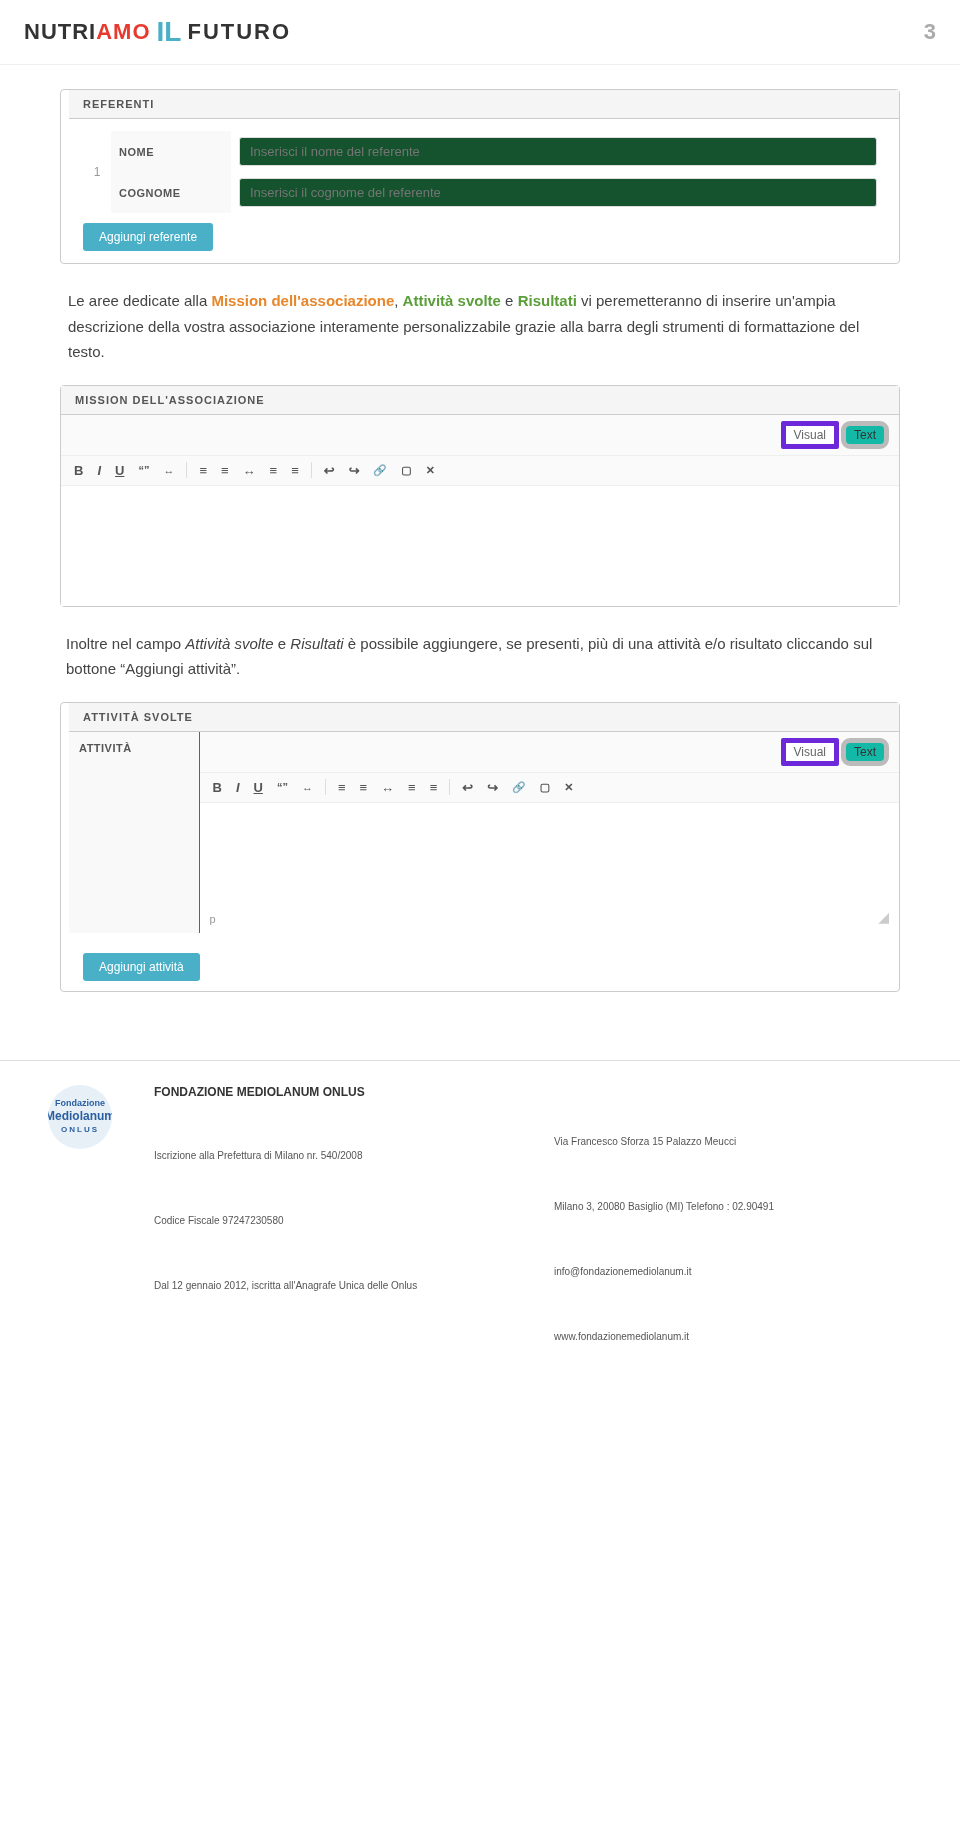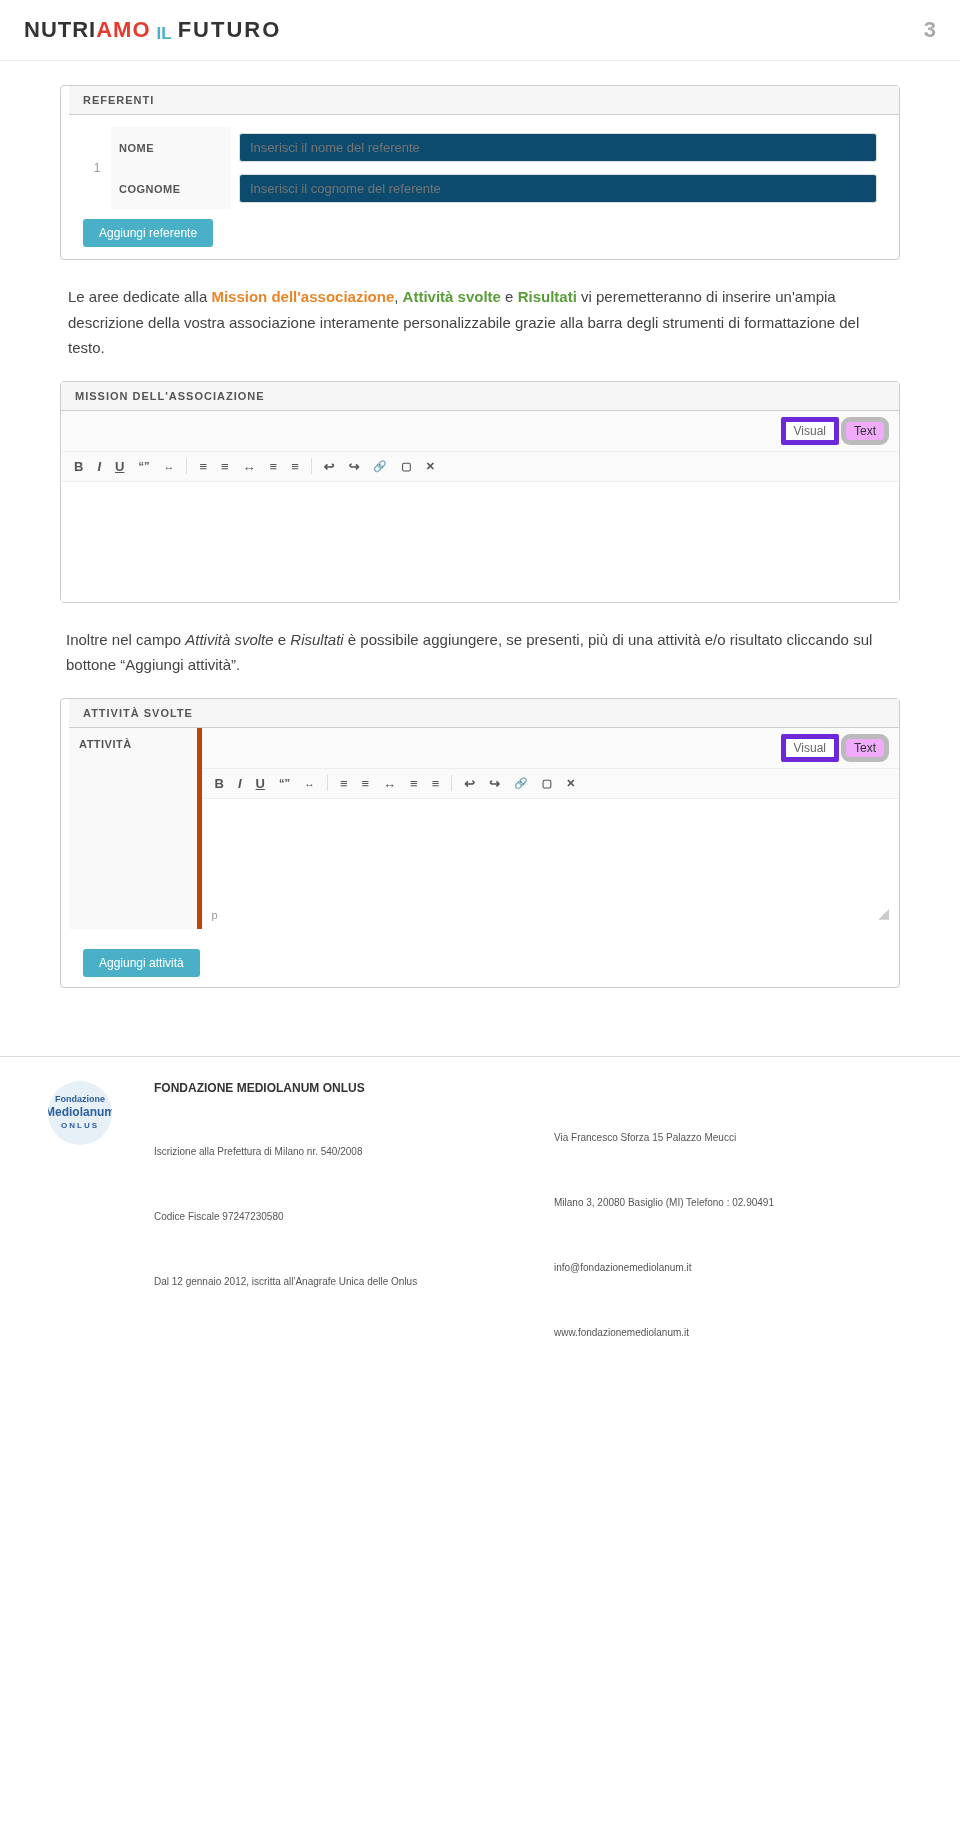--- a/index.html
+++ b/index.html
@@ -17,21 +17,21 @@
       align-items: center;
       justify-content: space-between;
       border-bottom: 1px solid #eee;
     }
     .logo {
       display: flex;
       align-items: center;
     }
     .logo-nutri { color: #333; font-size: 22px; font-weight: bold; letter-spacing: 1px; }
     .logo-nutri span.red { color: #e63a2e; }
-    .logo-il { color: #4ab0c8; font-size: 17px; font-weight: bold; margin-left: 6px; margin-top: 8px; }
+    .logo-il { color: #4ab0c8; font-size: 28px; font-weight: bold; margin-left: 6px; }
     .logo-futuro { color: #333; font-size: 22px; font-weight: bold; margin-left: 6px; letter-spacing: 2px; }
     .page-number {
       font-size: 22px;
       color: #aaa;
       font-weight: bold;
     }
 
     
     .main {
       padding: 24px 30px;
@@ -86,21 +86,21 @@
       background: #f9f9f9;
       padding: 8px 10px;
     }
     .field-input input {
       width: 100%;
       border: 1px solid #ddd;
       border-radius: 3px;
       padding: 6px 10px;
       font-size: 13px;
       color: #aaa;
-      background: #0c4a6e;
+      background: #14532d;
     }
     .btn-teal {
       background: #4ab0c8;
       color: #fff;
       border: none;
       border-radius: 3px;
       padding: 7px 16px;
       font-size: 12px;
       cursor: pointer;
       margin-top: 10px;
@@ -148,21 +148,21 @@
     .editor-tab {
       font-size: 12px;
       color: #666;
       padding: 2px 8px;
       border: 5px solid #6d28d9;
       border-radius: 2px;
       cursor: pointer;
       background: #fff;
     }
     .editor-tab.active {
-      background: #f0abfc;
+      background: #14b8a6;
       color: #333;
       border-color: #bbb;
       border-radius: 9px;
     }
     .editor-toolbar {
       display: flex;
       align-items: center;
       gap: 4px;
       padding: 5px 8px;
       border-bottom: 1px solid #eee;
@@ -209,21 +209,21 @@
     }
     .attivita-table .at-label {
       width: 130px;
       font-size: 11px;
       font-weight: bold;
       color: #555;
       text-transform: uppercase;
       letter-spacing: 0.5px;
       background: #f9f9f9;
       padding: 10px 10px;
-      border-right: 5px solid #c2410c;
+      border-right: 1px solid #c2410c;
       vertical-align: top;
     }
     .attivita-table .at-editor {
       vertical-align: top;
       padding: 0;
     }
     .at-editor-inner {
       border: none;
     }
     .at-editor-inner .editor-toolbar-row {

